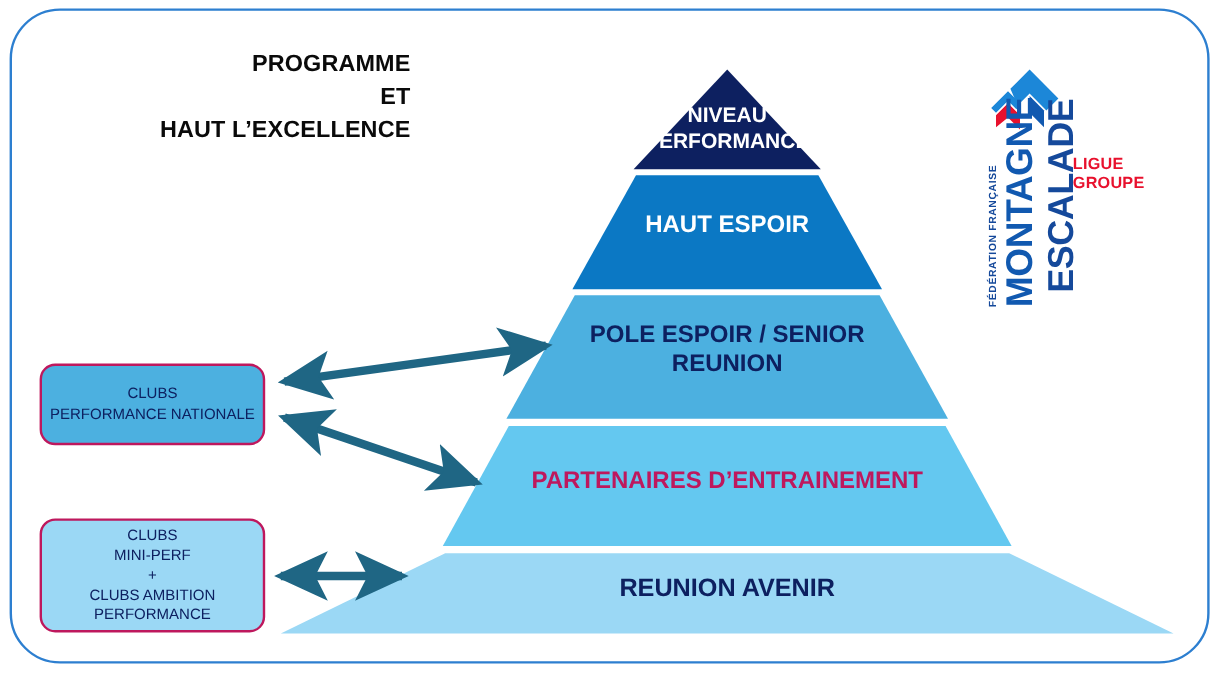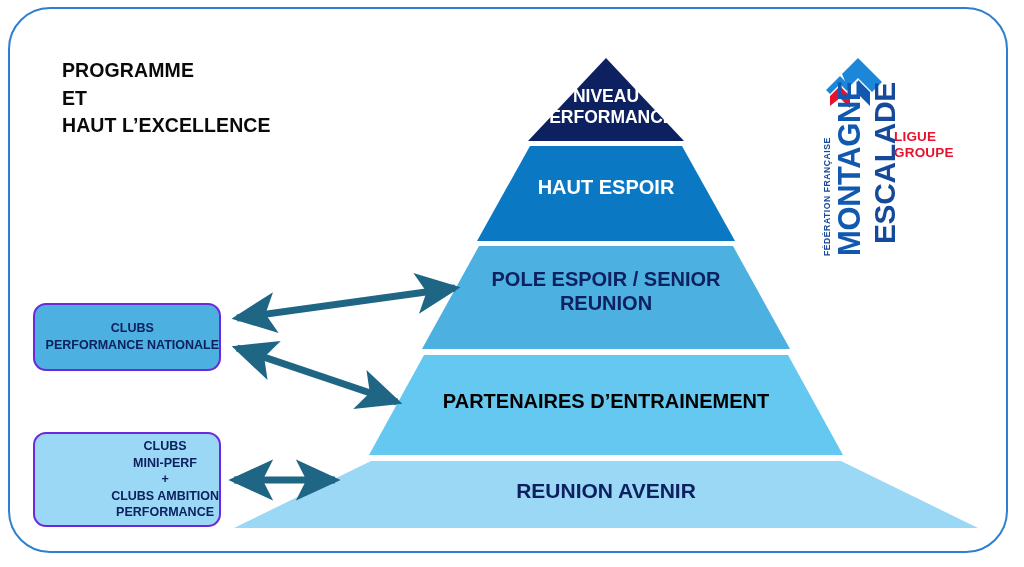--- a/index.html
+++ b/index.html
@@ -26,23 +26,23 @@
     border: 2px solid #2d7fd0;
     border-radius: 42px;
     box-sizing: border-box;
     pointer-events: none;
   }
 
   
   #title-block {
     position: absolute;
     left: 62px;
-    top: 57px;
+    top: 40px;
     width: 280px;
-    text-align: left;
+    text-align: right;
     color: #0a0a0a;
     font-size: 19.5px;
     font-weight: bold;
     line-height: 1.42;
     letter-spacing: 0.1px;
   }
   #title-block .tline { display: block; white-space: nowrap; }
 
   
   #pyramid {
@@ -67,39 +67,39 @@
   #tier-label-1 {
     left: 486px; top: 176px; width: 240px;
     color: #ffffff; font-size: 20px;
   }
   #tier-label-2 {
     left: 446px; top: 268px; width: 320px;
     color: #0d2060; font-size: 20px;
   }
   #tier-label-3 {
     left: 406px; top: 390px; width: 400px;
-    color: #000000; font-size: 20px;
+    color: #be185d; font-size: 20px;
   }
   #tier-label-4 {
     left: 446px; top: 479px; width: 320px;
     color: #0d2060; font-size: 21px;
   }
 
   
   .callout {
     position: absolute;
     box-sizing: border-box;
-    border: 2px solid #6d28d9;
+    border: 2px solid #be185d;
     border-radius: 13px;
     display: flex;
     align-items: center;
-    justify-content: flex-end;
+    justify-content: center;
     text-align: center;
     color: #0d2060;
-    font-weight: bold;
+    font-weight: normal;
     line-height: 1.33;
     white-space: pre-line;
   }
   #callout-clubs-performance-nationale {
     left: 33px; top: 303px;
     width: 188px; height: 68px;
     background: #4CB0E0;
     font-size: 12.5px;
   }
   #callout-clubs-mini-perf {

